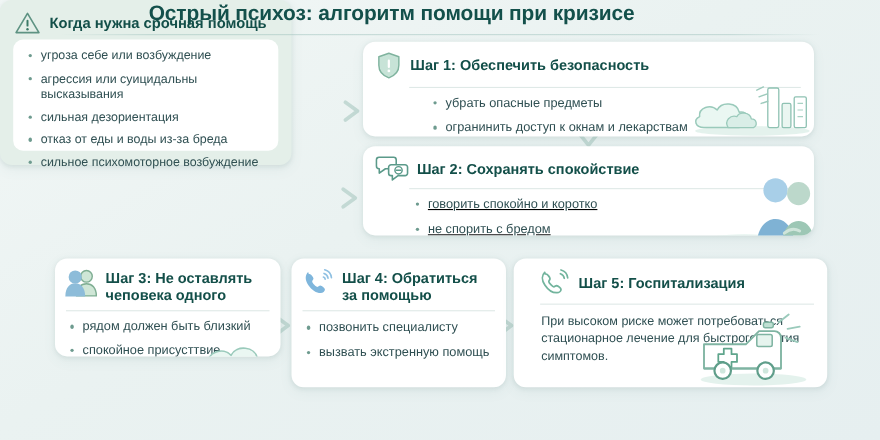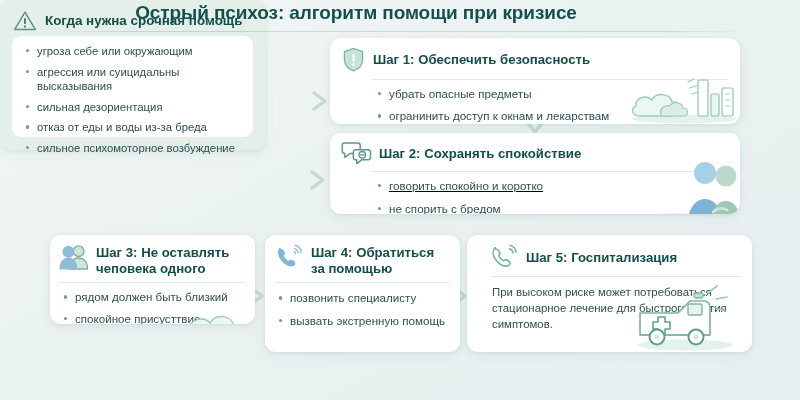--- a/index.html
+++ b/index.html
@@ -108,21 +108,21 @@
     background: #fff;
     border-radius: 9px;
   }
   #urgent-inner ul.bullets { padding: 8px 0 0 12px; }
   #urgent-inner ul.bullets li { margin-bottom: 6.6px; font-size: 11.3px; }
 
   
   #panel-step1 { left: 330px; top: 38px; width: 410px; height: 86px; }
   #panel-step1 .card-head { padding: 8px 0 0 11px; align-items: center; }
   #panel-step1 .divider { margin: 6px 12px 0 42px; }
-  #panel-step1 ul.bullets { padding: 7px 0 0 46px; }
+  #panel-step1 ul.bullets { padding: 7px 0 0 62px; }
   #panel-step1 ul.bullets li { margin-bottom: 8px; }
 
   
   #panel-step2 { left: 330px; top: 133px; width: 410px; height: 81px; }
   #panel-step2 .card-head { padding: 7px 0 0 11px; align-items: center; }
   #panel-step2 .divider { margin: 5px 12px 0 42px; }
   #panel-step2 ul.bullets { padding: 7px 0 0 46px; text-decoration: underline; }
   #panel-step2 ul.bullets li { margin-bottom: 8.5px; }
 
   
@@ -187,21 +187,21 @@
   <div class="card-head">
     <svg width="26" height="24" viewBox="0 0 26 24">
       <path d="M13 3.2 L23.4 20.6 L2.6 20.6 Z" fill="none" stroke="#5e9383" stroke-width="1.5" stroke-linejoin="round"></path>
       <rect x="12.1" y="9" width="1.8" height="6.2" rx="0.9" fill="#3b7a67"></rect>
       <circle cx="13" cy="17.6" r="1.1" fill="#3b7a67"></circle>
     </svg>
     <span class="head-text">Когда нужна срочная помощь</span>
   </div>
   <div id="urgent-inner">
     <ul class="bullets">
-      <li>угроза себе или окружающим</li>
+      <li>угроза себе или возбуждение</li>
       <li>агрессия или суицидальны высказывания</li>
       <li>сильная дезориентация</li>
       <li>отказ от еды и воды из-за бреда</li>
       <li>сильное психомоторное возбуждение</li>
     </ul>
   </div>
 </div>
 
 <div id="panel-step1" class="card">
   <div class="card-head">

